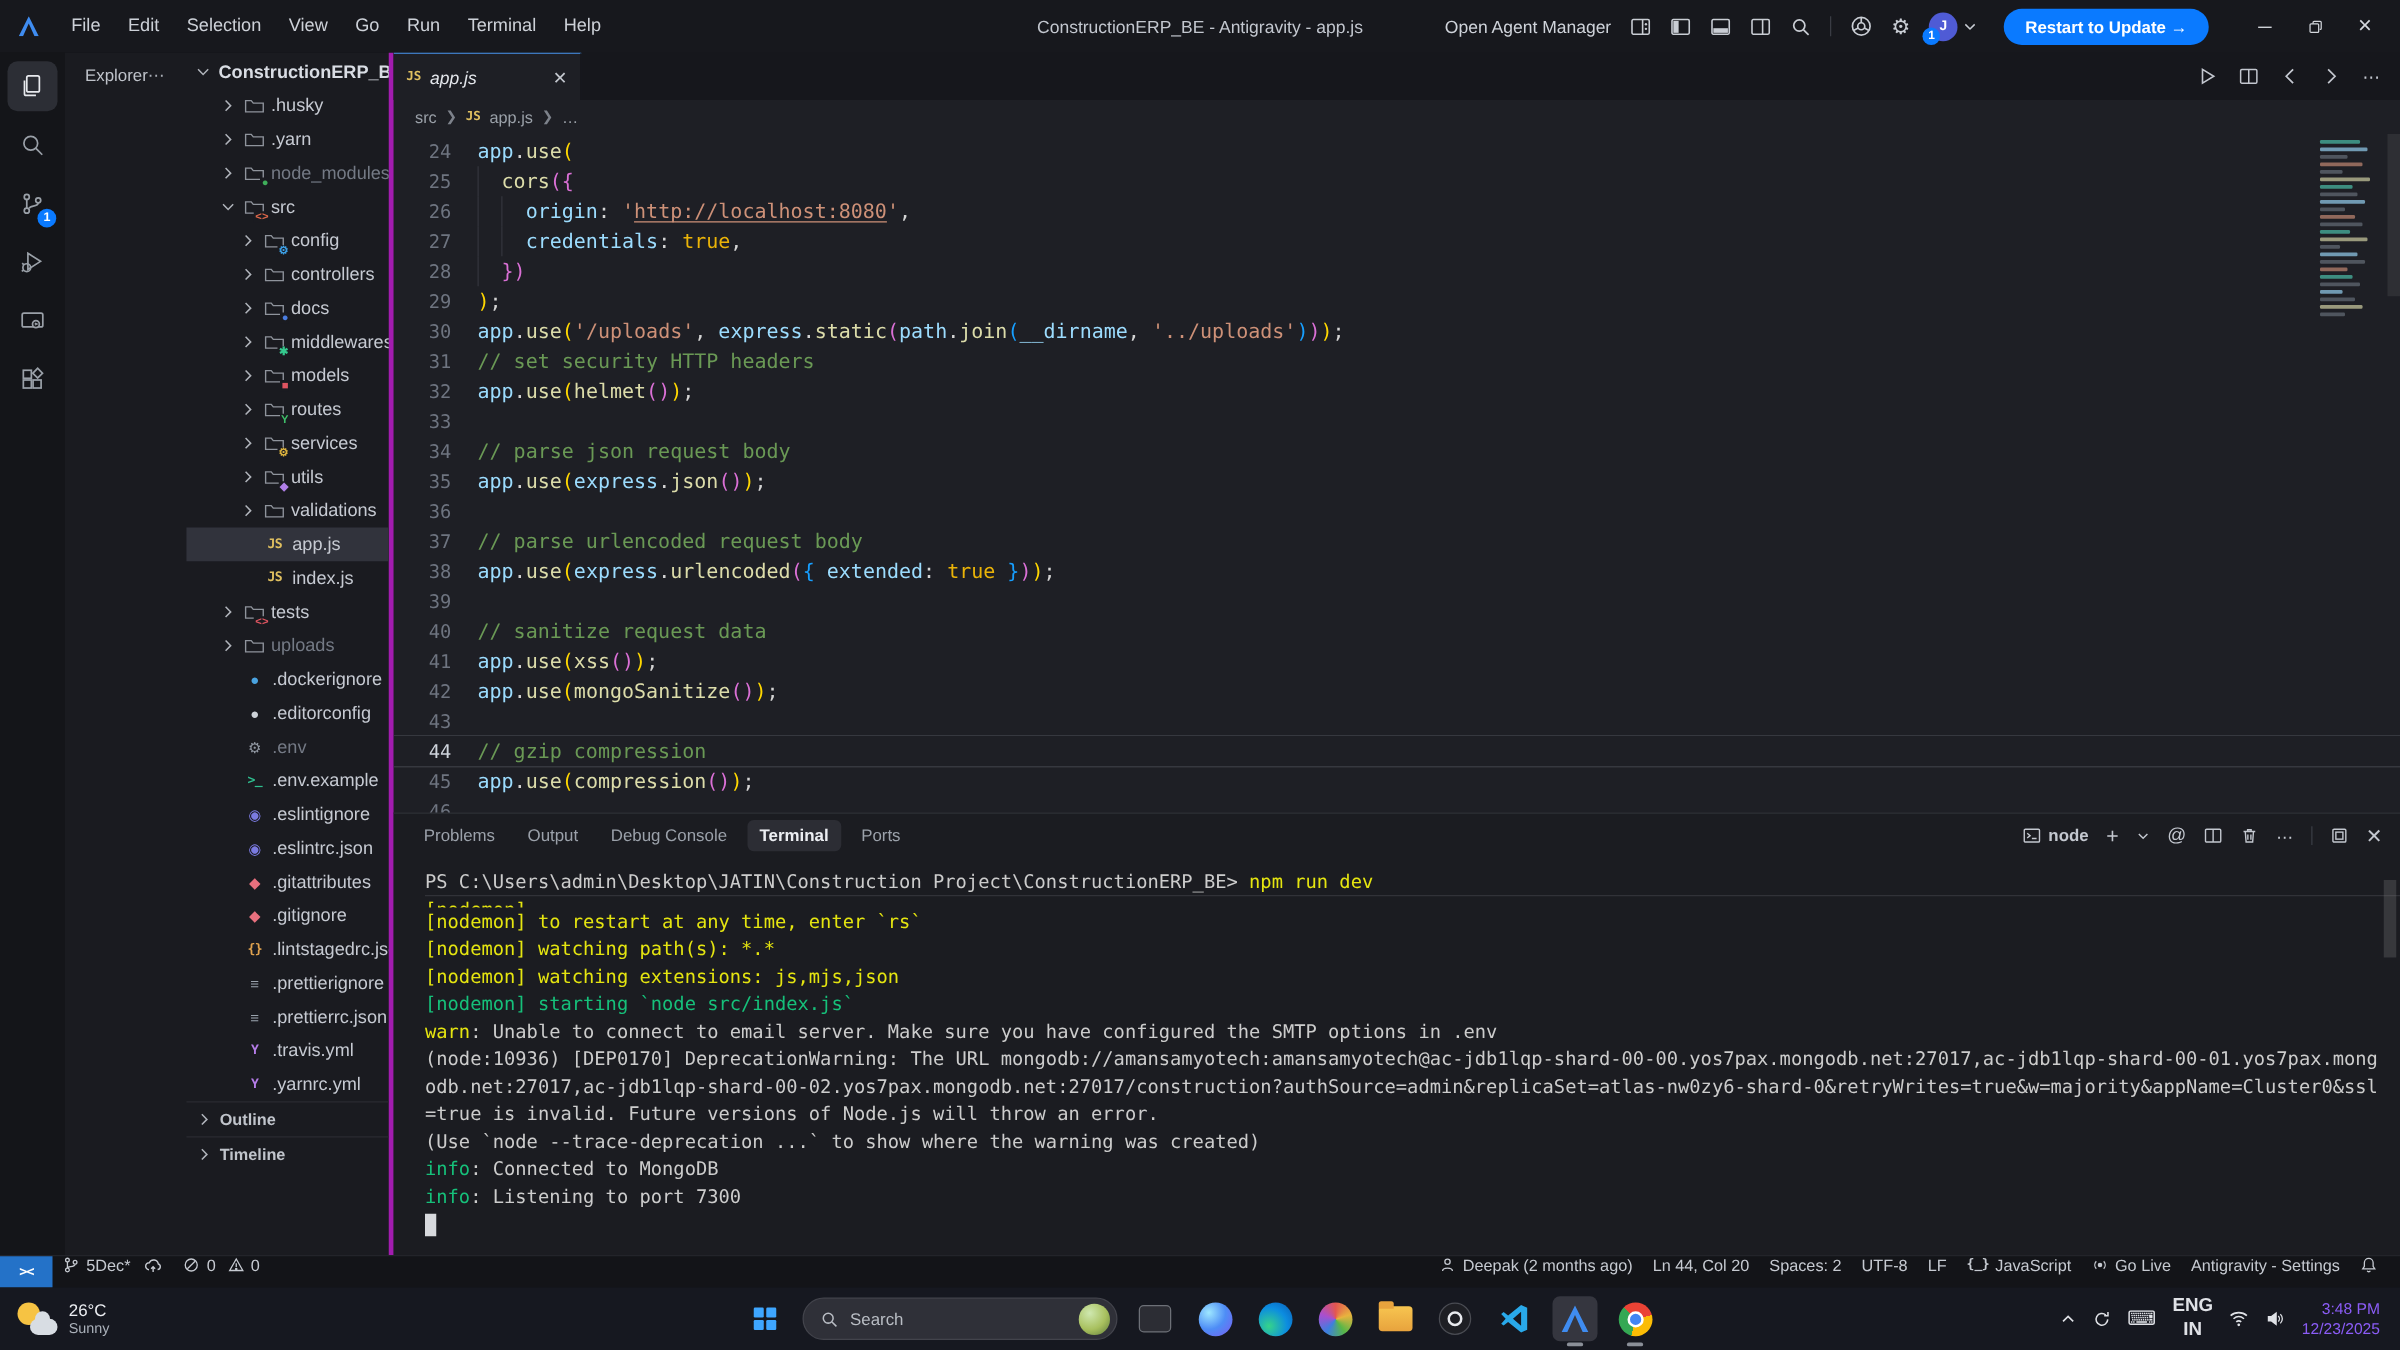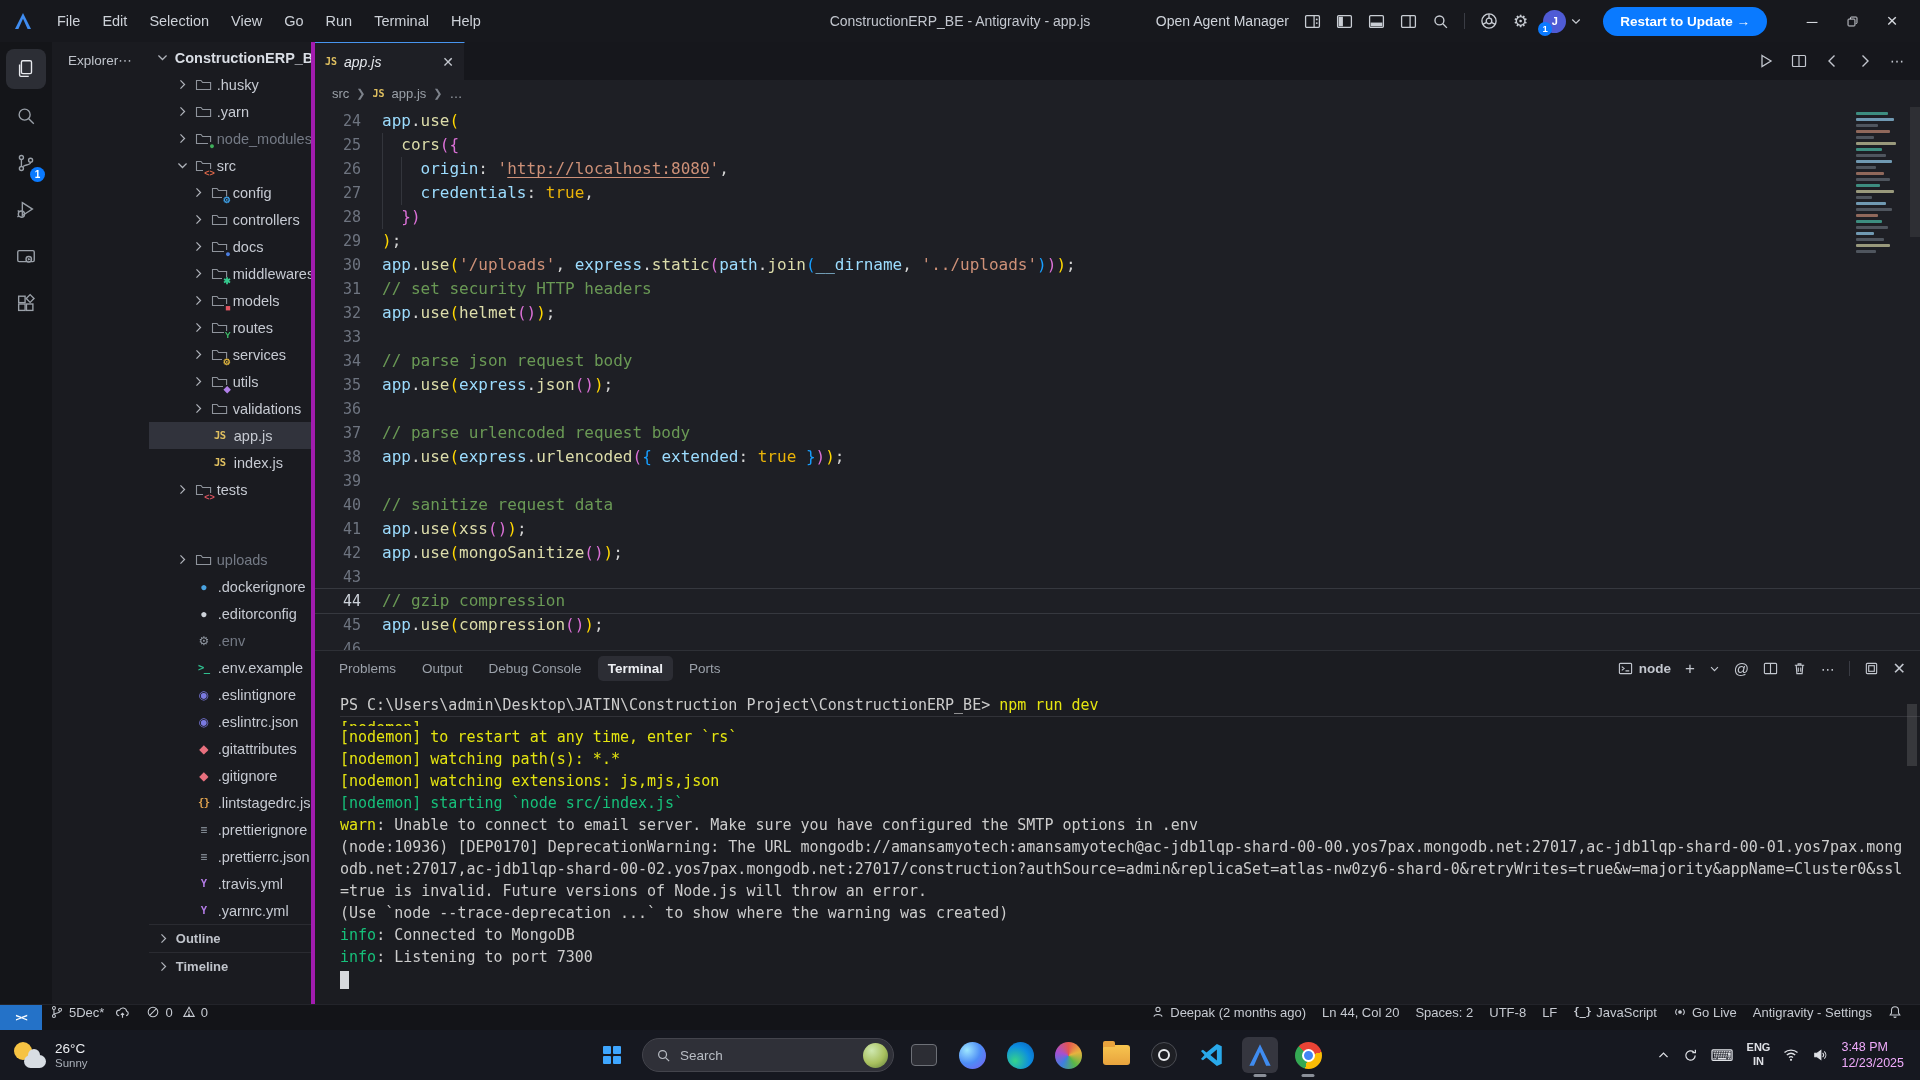--- a/index.html
+++ b/index.html
@@ -130,22 +130,22 @@
   .taskview { width:26px; height:22px; border-radius:4px; background:#2c2d34; border:1px solid #6d7077; }
   .folder-win { position:relative; width:27px; height:20px; border-radius:3px; background:linear-gradient(#f7c550,#e8a33d); }
   .folder-win::before { content:''; position:absolute; top:-4px; left:0; width:12px; height:6px; border-radius:2px 2px 0 0; background:#e8a33d; }
   .dark-circle { width:26px; height:26px; border-radius:50%; background:#1e1f24; border:1px solid #4a4c53;
     display:flex; align-items:center; justify-content:center; }
   .dark-circle i { width:12px; height:12px; border:2px solid #e8eaee; border-radius:50%; }
   .chrome-ic { position:relative; width:27px; height:27px; border-radius:50%;
     background:conic-gradient(from -45deg, #ea4335 0 33.3%, #fbbc05 0 66.6%, #34a853 0 100%); }
   .chrome-ic::after { content:''; position:absolute; inset:7px; border-radius:50%; background:#4285f4; border:2.5px solid #fff; }
   .tray { margin-left:auto; display:flex; align-items:center; gap:13px; padding-right:16px; color:#e2e4e9; }
-  .lang-stack { font-size:11px; line-height:1.25; text-align:center; font-weight:bold; color:#dfe1e6; }
-  .clock { font-size:12.5px; line-height:1.3; color:#f0abfc; }
+  .lang-stack { font-size:15px; line-height:1.25; text-align:center; font-weight:bold; color:#dfe1e6; }
+  .clock { text-align:right; font-size:12.5px; line-height:1.3; color:#8b5cf6; }
   .tray-ic { display:flex; align-items:center; color:#dfe1e6; }
 </style>
 </head>
 <body>
 
 <div class="titlebar">
   <div class="app-logo">
     <svg width="18" height="16" viewBox="0 0 18 16">
         <path d="M9 0 L17 16 H13.6 L9 5.8 L4.4 16 H1 Z" fill="#3f8cf0"></path>
       </svg>
@@ -482,21 +482,21 @@
             </svg>
           </span>
           <span class="folder-ic">
             <svg width="17" height="16" viewBox="0 0 17 16" fill="none" stroke="currentColor" stroke-width="1.1">
               <path d="M1.5 3.5 h4.5 l1.6 2 h8 v7 h-14.1 z"></path>
             </svg>
             <span class="deco" style="color: rgb(224, 85, 97);">&lt;&gt;</span>
           </span>
           <span>tests</span>
         </div>
-        <div class="tree-row" style="padding-left: 26px; margin-top: 43px;">
+        <div class="tree-row" style="padding-left: 26px;">
           <span class="chev-box">
             <svg class="" width="13" height="13" viewBox="0 0 16 16" fill="none" stroke="currentColor" stroke-width="1.5">
               <path d="M5.5 3 L10.5 8 L5.5 13"></path>
             </svg>
           </span>
           <span class="folder-ic">
             <svg width="17" height="16" viewBox="0 0 17 16" fill="none" stroke="currentColor" stroke-width="1.1">
               <path d="M1.5 3.5 h4.5 l1.6 2 h8 v7 h-14.1 z"></path>
             </svg>
           </span>

